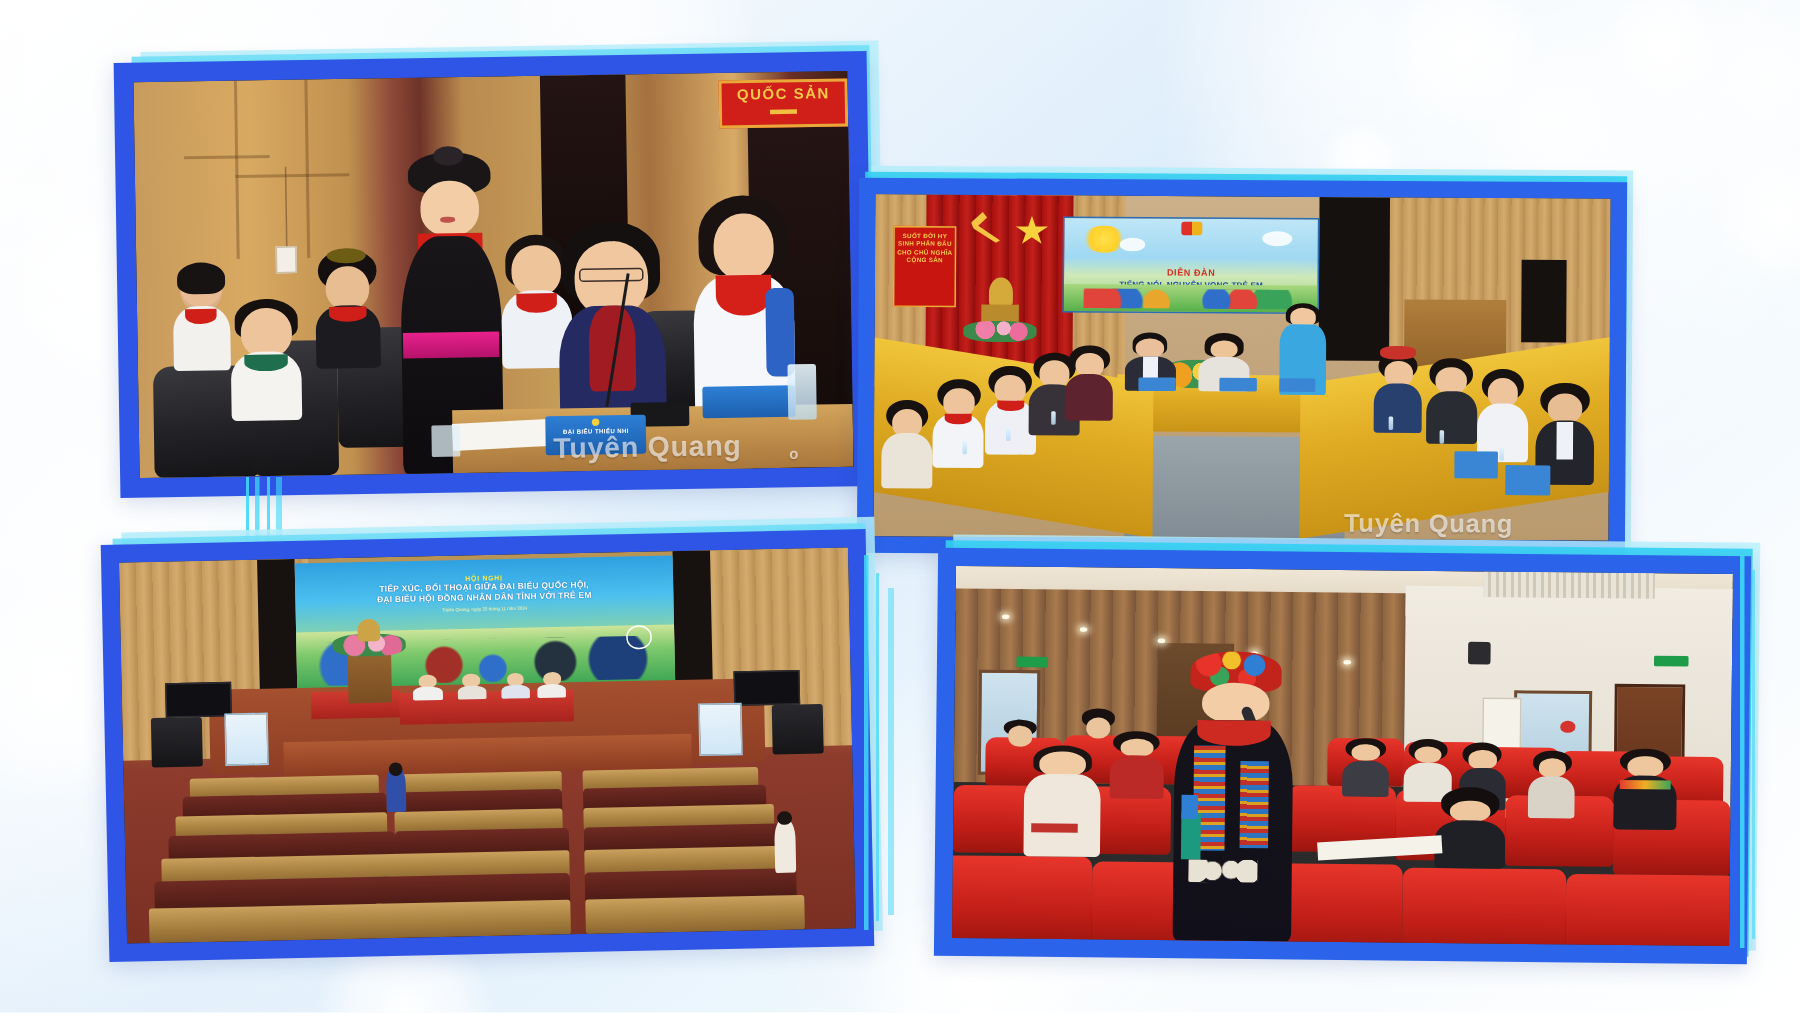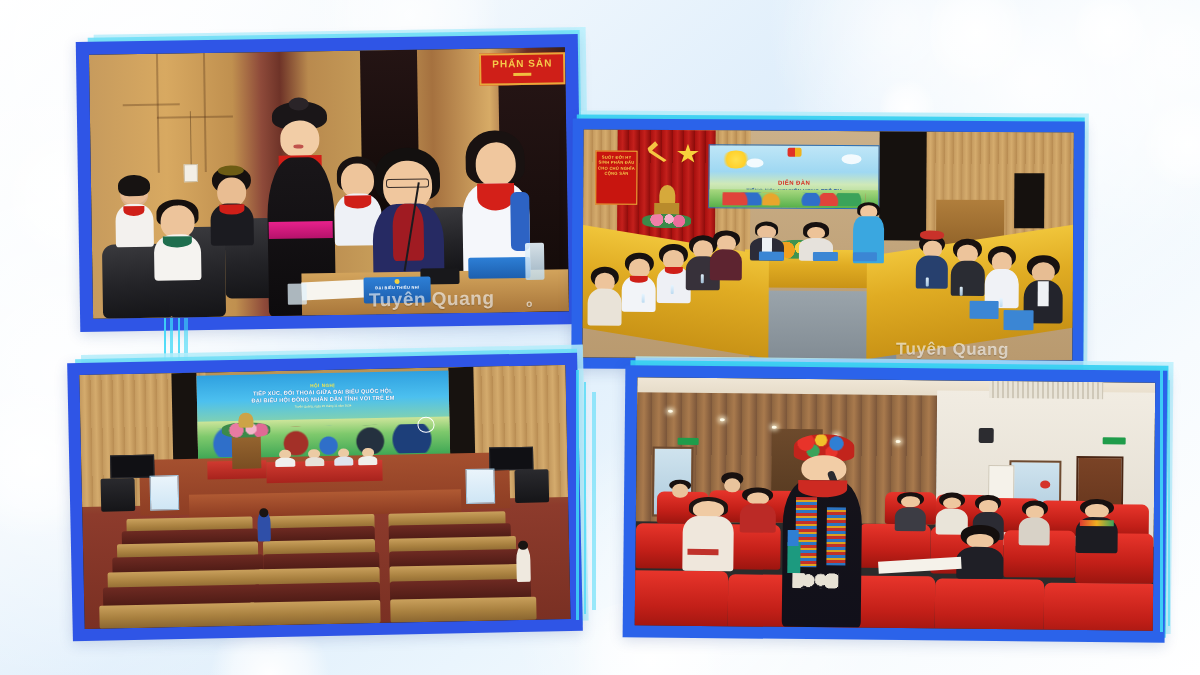--- a/index.html
+++ b/index.html
@@ -150,21 +150,21 @@
           <div class="s1-panelline" style="left:24%;"></div>
           <div class="s1-hline" style="left:7%;top:19%;width:12%;"></div>
           <div class="s1-hline" style="left:14%;top:24%;width:16%;"></div>
           <div class="s1-dark" style="left:57%;top:0;width:12%;height:62%;"></div>
           <div class="s1-dark" style="left:86%;top:14%;width:14%;height:86%;"></div>
 
           <div style="position:absolute;left:19.5%;top:42%;width:3%;height:7%;background:#f3efe6;border:1px solid #cdbfa4;"></div>
           <div style="position:absolute;left:21%;top:22%;width:1px;height:20%;background:rgba(90,60,30,.5);"></div>
 
           <div class="s1-sign" style="left:82%;width:18%;top:2%;height:12%;">
-            <span>PHẤN SẢN</span>
+            <span>QUỐC SẢN</span>
             <div class="dash"></div>
           </div>
 
           <div class="s1-chair" style="left:2%;top:72%;width:15%;height:28%;"></div>
           <div class="s1-chair" style="left:16%;top:66%;width:12%;height:34%;"></div>
           <div class="s1-chair" style="left:28%;top:63%;width:11%;height:30%;"></div>
           <div class="s1-chair" style="left:37%;top:66%;width:11%;height:34%;"></div>
           <div class="s1-chair" style="left:70%;top:60%;width:10%;height:24%;"></div>
 
           <div class="person" style="left:5%;top:47%;width:8%;height:26%;">

